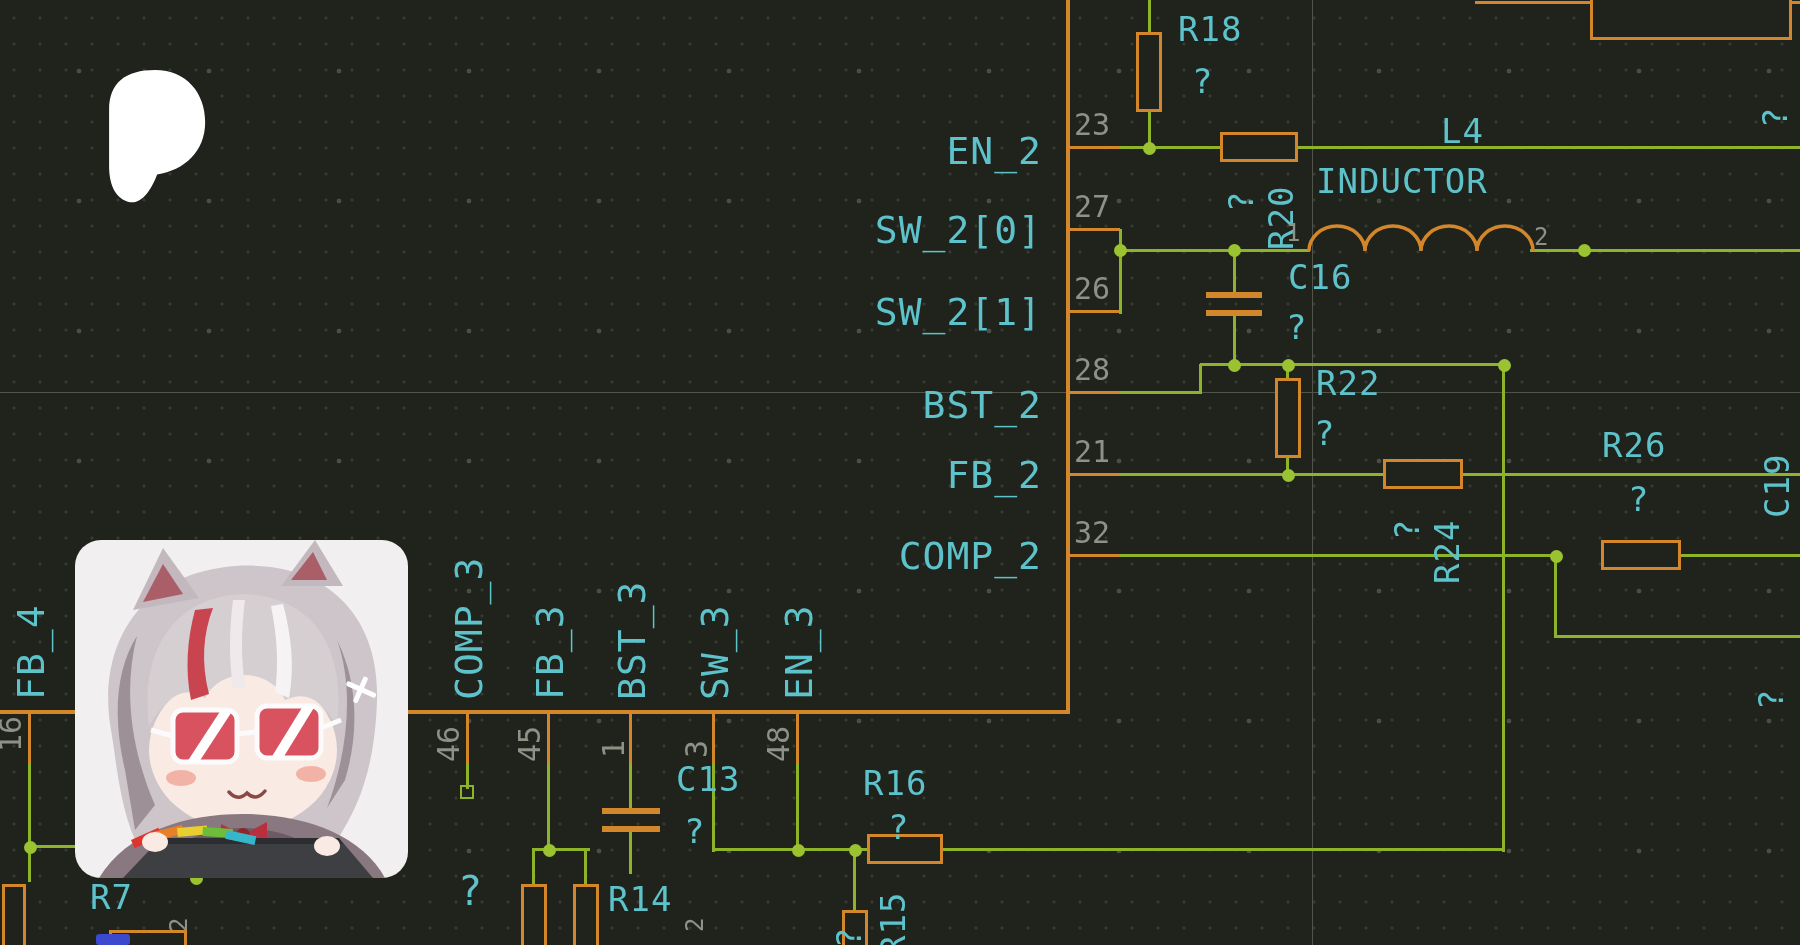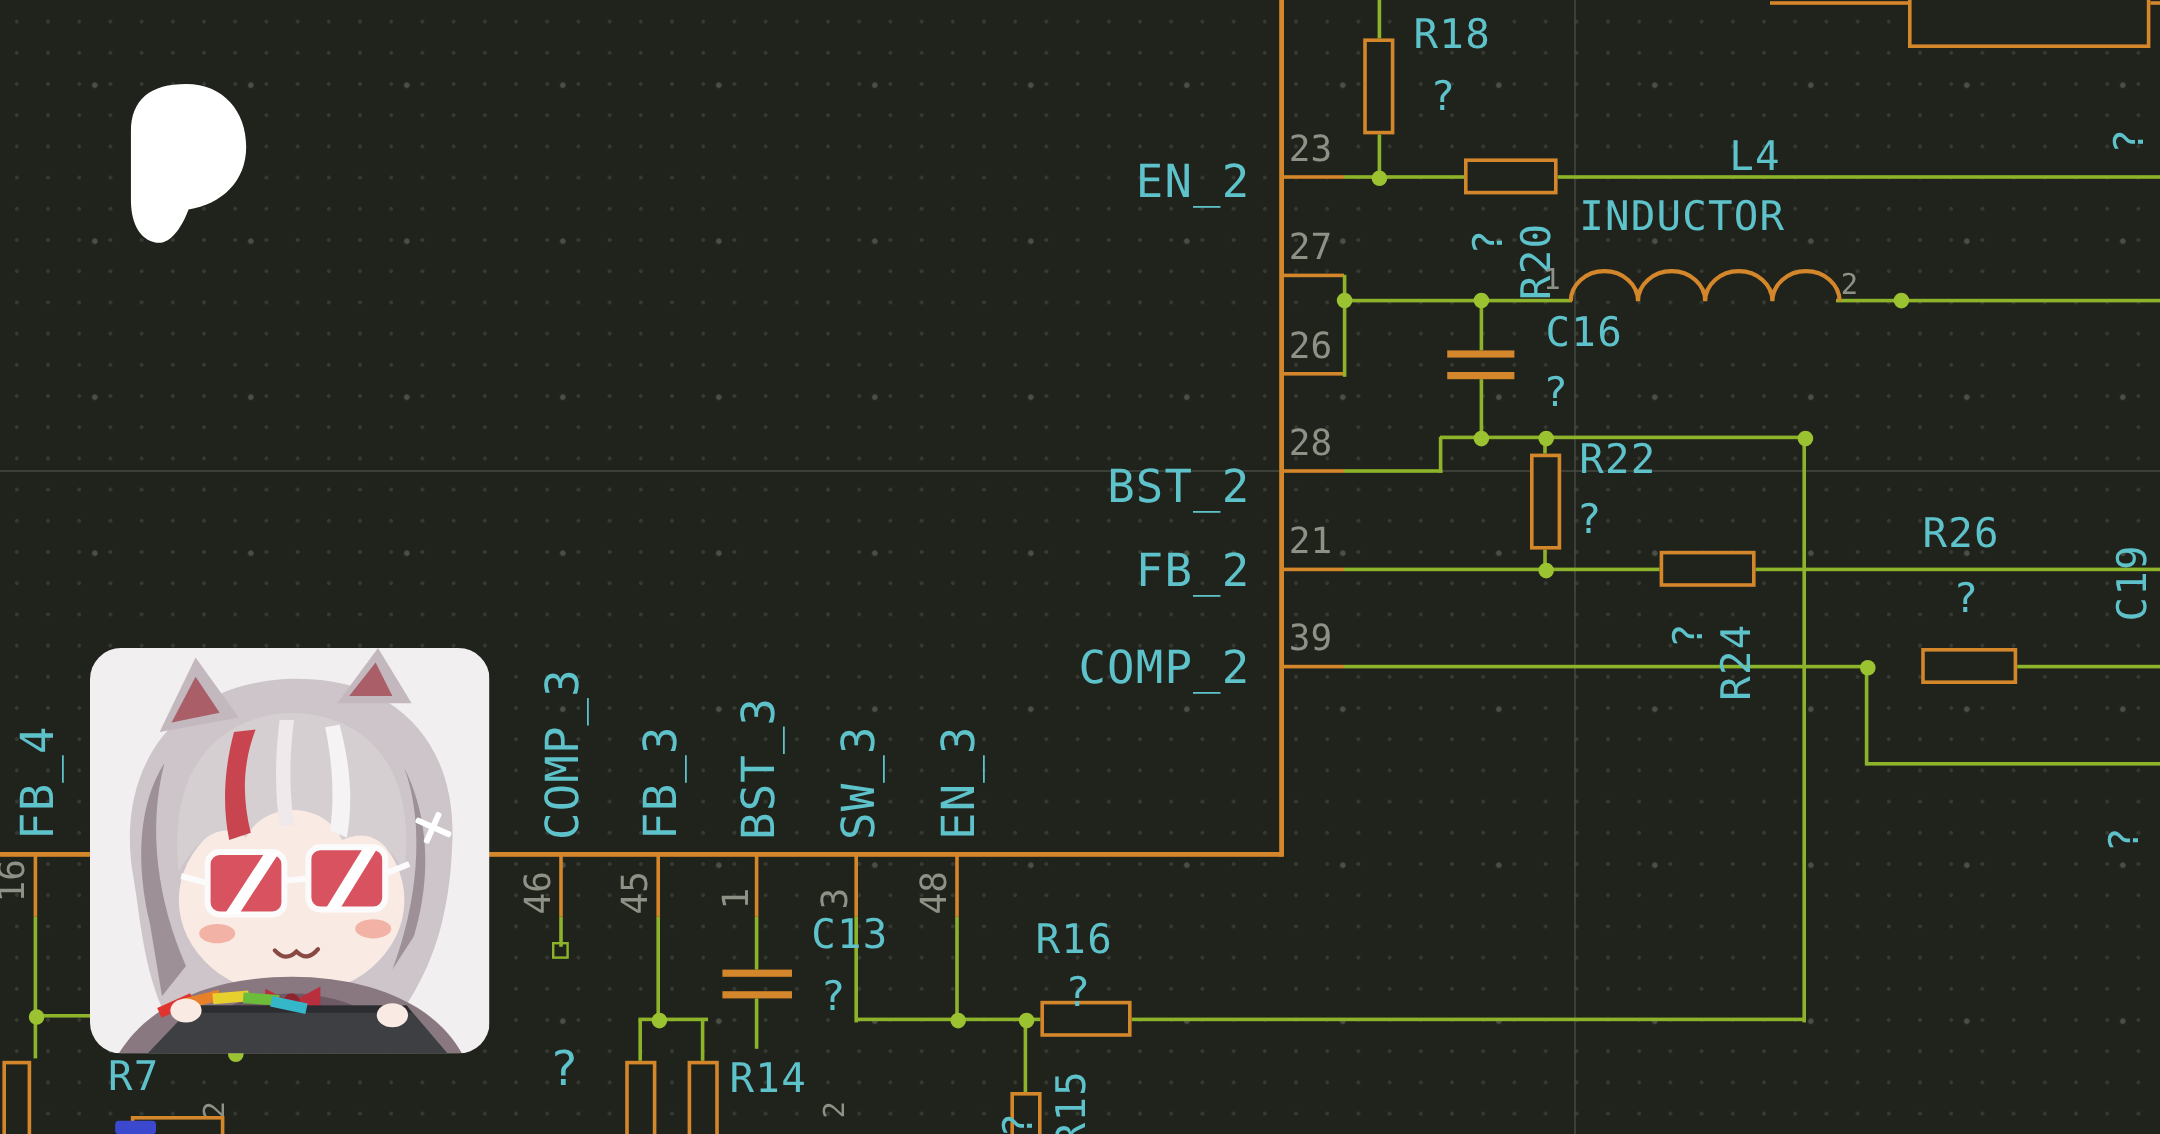--- a/index.html
+++ b/index.html
@@ -47,30 +47,32 @@
   <div class="lbl vt" style="left:1756px;top:128px">?</div>
 
   <div class="stub" style="left:1068px;top:146px;width:52px;height:3px"></div>
   <div class="stub" style="left:1068px;top:228px;width:52px;height:3px"></div>
   <div class="stub" style="left:1068px;top:310px;width:52px;height:3px"></div>
   <div class="stub" style="left:1068px;top:391px;width:52px;height:3px"></div>
   <div class="stub" style="left:1068px;top:473px;width:52px;height:3px"></div>
   <div class="stub" style="left:1068px;top:554px;width:52px;height:3px"></div>
 
   <div class="lbl pinlbl rightlbl" style="top:130px">EN_2</div>
+  <div class="lbl pinlbl rightlbl" style="top:209px">SW_2[0]</div>
+  <div class="lbl pinlbl rightlbl" style="top:291px">SW_2[1]</div>
   <div class="lbl pinlbl rightlbl" style="top:384px">BST_2</div>
   <div class="lbl pinlbl rightlbl" style="top:454px">FB_2</div>
   <div class="lbl pinlbl rightlbl" style="top:535px">COMP_2</div>
 
   <div class="num" style="left:1074px;top:108px">23</div>
   <div class="num" style="left:1074px;top:190px">27</div>
   <div class="num" style="left:1074px;top:272px">26</div>
   <div class="num" style="left:1074px;top:353px">28</div>
   <div class="num" style="left:1074px;top:435px">21</div>
-  <div class="num" style="left:1074px;top:516px">39</div>
+  <div class="num" style="left:1074px;top:516px">32</div>
 
   <div class="stub" style="left:28px;top:712px;width:3px;height:52px"></div>
   <div class="stub" style="left:466px;top:712px;width:3px;height:52px"></div>
   <div class="stub" style="left:547px;top:712px;width:3px;height:52px"></div>
   <div class="stub" style="left:629px;top:712px;width:3px;height:52px"></div>
   <div class="stub" style="left:712px;top:712px;width:3px;height:52px"></div>
   <div class="stub" style="left:796px;top:712px;width:3px;height:52px"></div>
 
   <div class="lbl pinlbl vt" style="left:10px;top:700px">FB_4</div>
   <div class="lbl pinlbl vt" style="left:448px;top:700px">COMP_3</div>

